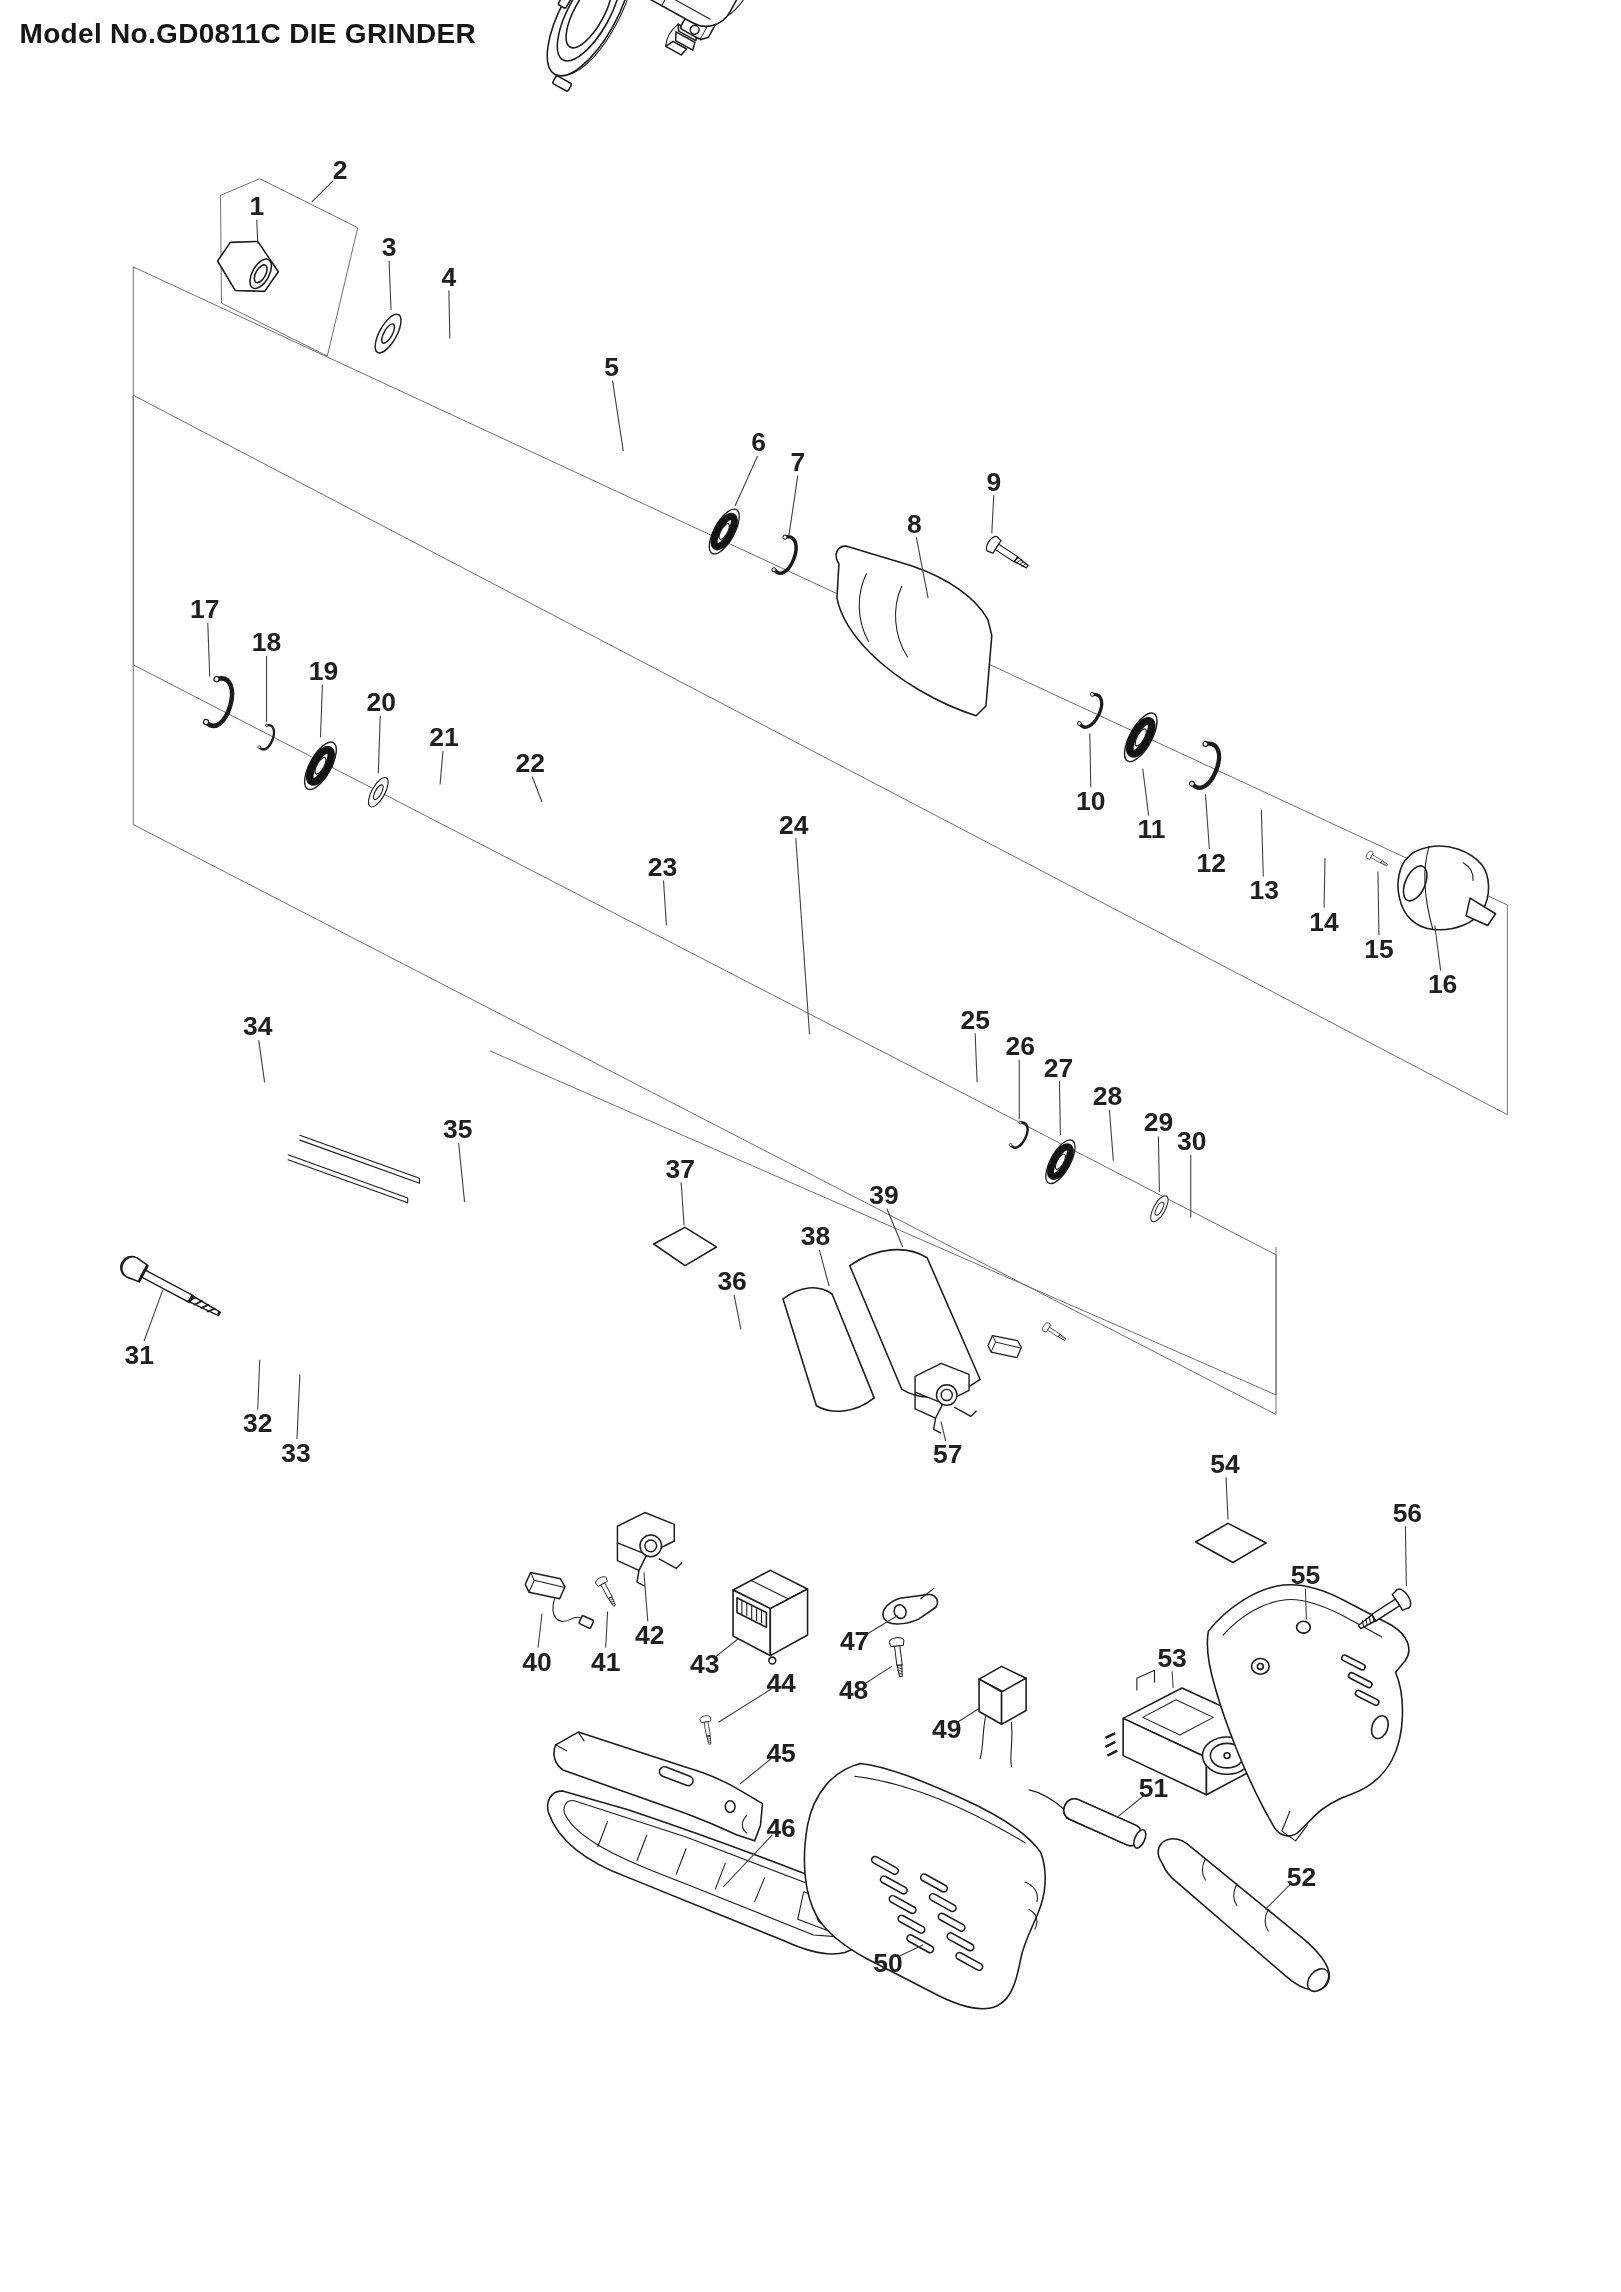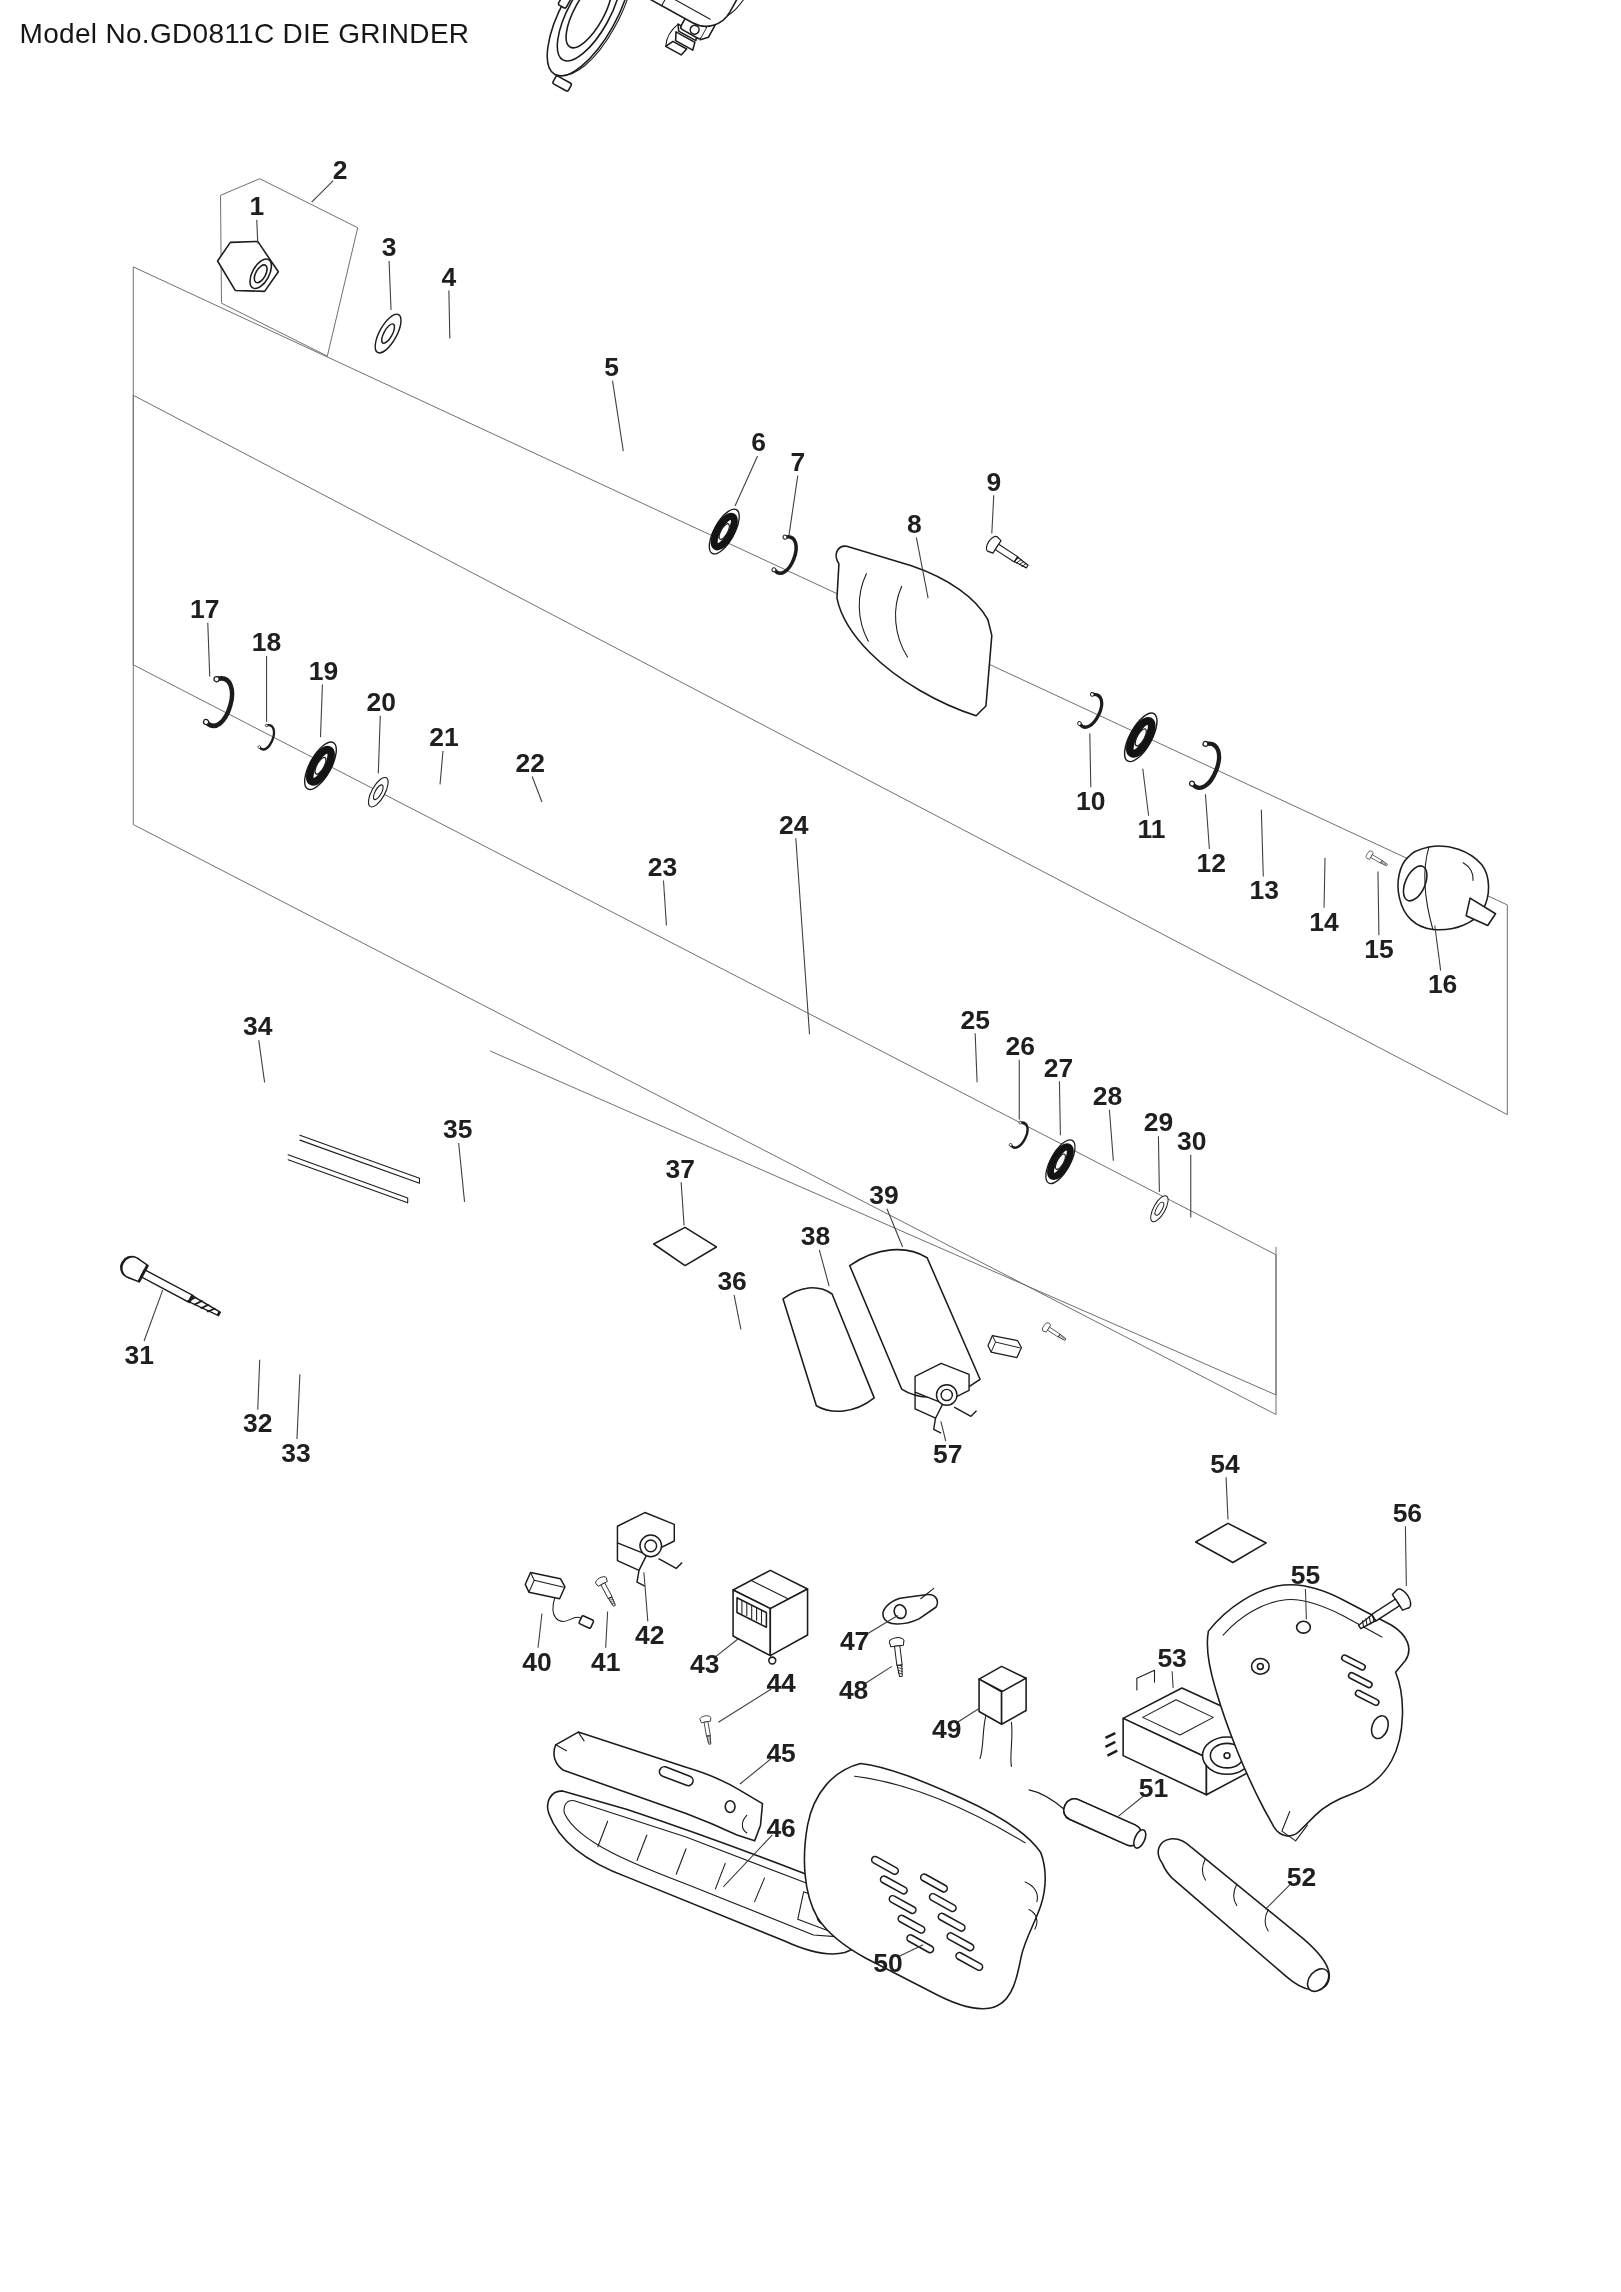--- a/index.html
+++ b/index.html
@@ -1,18 +1,18 @@
 <!DOCTYPE html>
 <html><head>
 <meta charset="utf-8">
 <style>
   html,body{margin:0;padding:0;background:#ffffff;}
   .page{position:relative;width:1621px;height:2293px;background:#ffffff;overflow:hidden;
         font-family:"Liberation Sans",sans-serif;}
-  .title{position:absolute;left:19.6px;top:17.6px;font-size:28px;font-weight:400;color:#161616;
+  .title{position:absolute;left:19.6px;top:17.6px;font-size:28px;font-weight:700;color:#161616;
          letter-spacing:0.3px;white-space:nowrap;}
   svg.diagram{position:absolute;left:0;top:0;}
   .part-num{font-family:"Liberation Sans",sans-serif;font-size:27px;font-weight:600;
             fill:#1f1f1f;text-anchor:middle;}
   .leader{stroke:#3e3e3e;stroke-width:1.1;fill:none;}
   .ln{stroke:#1c1c1c;fill:none;stroke-width:1.6;stroke-linecap:round;stroke-linejoin:round;}
   .fw{fill:#ffffff;stroke:#1c1c1c;stroke-width:1.6;stroke-linejoin:round;stroke-linecap:round;}
   .thin{stroke-width:1.1;}
   .frame{stroke:#6d6d6d;stroke-width:1;fill:none;}
 </style>

